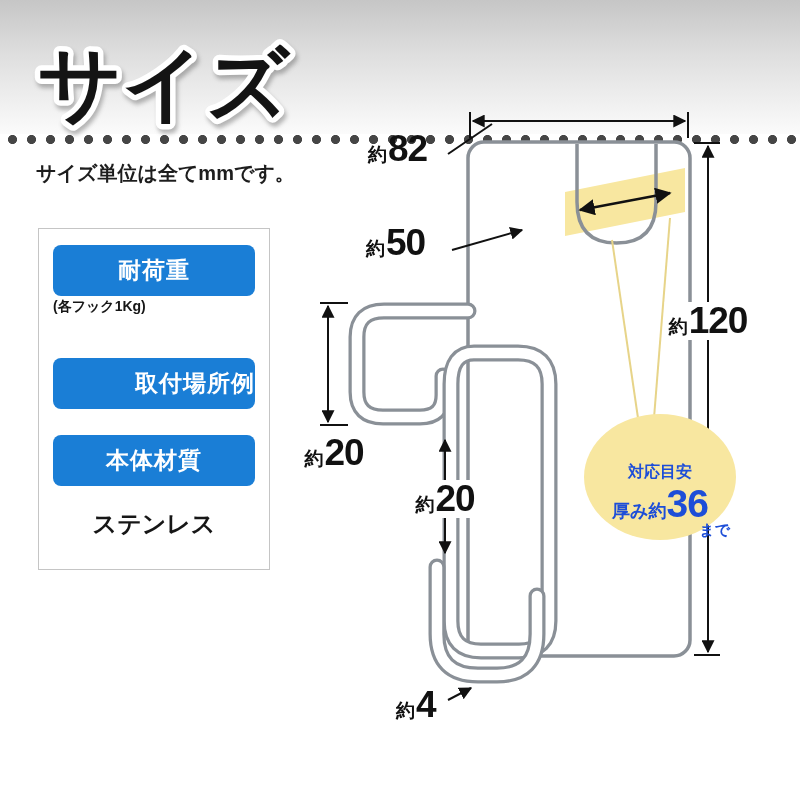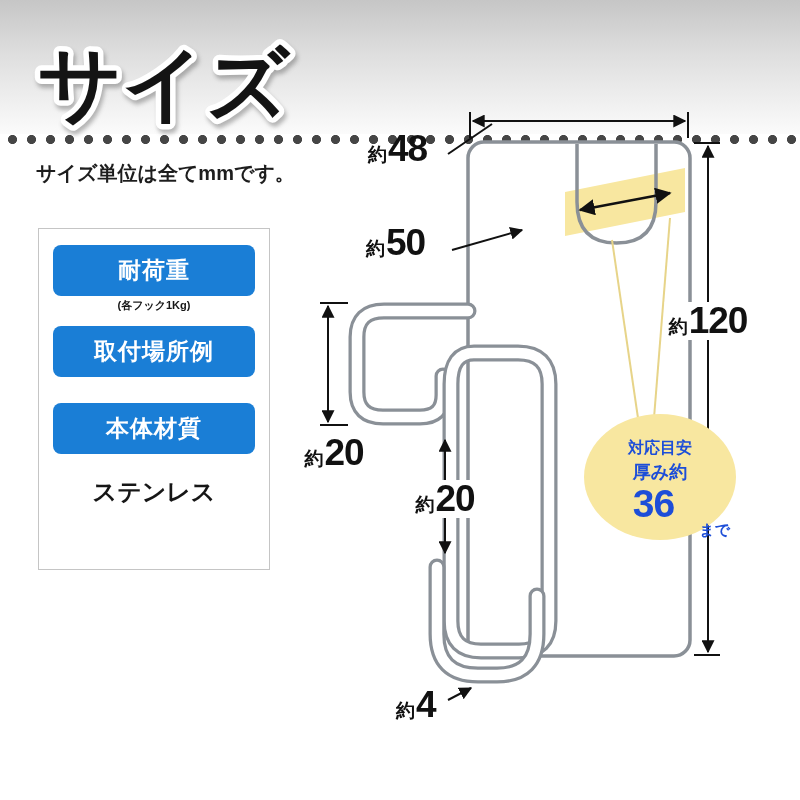--- a/index.html
+++ b/index.html
@@ -47,24 +47,24 @@
     position:absolute;left:38px;top:228px;width:232px;height:342px;
     background:#fff;border:1px solid #c5c5c5;
     padding:16px 14px;display:flex;flex-direction:column;
   }
   .spec-heading{
     background:var(--accent-blue);color:#fff;
     font-size:23px;font-weight:bold;text-align:center;
     border-radius:8px;padding:10px 0;letter-spacing:1px;
   }
   .spec-big-value{font-size:30px;font-weight:bold;text-align:center;margin-top:12px;}
-  .spec-note{font-size:11px;font-weight:bold;text-align:center;margin-top:2px;}
+  .spec-note{font-size:14px;font-weight:bold;text-align:left;margin-top:2px;}
   .spec-lines{font-size:21px;font-weight:bold;text-align:center;margin-top:18px;line-height:1.5;}
   .spec-value{font-size:24px;font-weight:bold;text-align:center;margin-top:22px;}
-  .gap1{margin-top:13px;} .gap2{margin-top:26px;}
+  .gap1{margin-top:42px;text-align:right;} .gap2{margin-top:26px;}
   
   .diagram-svg{position:absolute;left:0;top:0;z-index:1;}
   .tube-outer{stroke:var(--line-gray);stroke-width:17;fill:none;stroke-linecap:round;stroke-linejoin:round;}
   .tube-inner{stroke:#ffffff;stroke-width:10.5;fill:none;stroke-linecap:round;stroke-linejoin:round;}
   .plate{fill:#ffffff;stroke:var(--line-gray);stroke-width:3.5;}
   .flap{fill:none;stroke:var(--line-gray);stroke-width:3.5;}
   .band{fill:var(--highlight-yellow);}
   .callout-line{stroke:#e7d489;stroke-width:2;fill:none;}
   .dims line{stroke:#111;stroke-width:2;}
   .band-arrow{stroke:#111;stroke-width:2.5;}
@@ -78,21 +78,21 @@
   .dim.centered{transform:translateX(-50%);}
   .dim.knockout{background:#fff;padding:0 4px;}
   
   .thickness-badge{
     position:absolute;left:584px;top:414px;width:152px;height:126px;
     background:var(--highlight-yellow);border-radius:50%;z-index:2;
     display:flex;flex-direction:column;align-items:center;justify-content:flex-end;
     color:#1d4ed8;
   }
   .badge-caption{font-size:16px;font-weight:bold;}
-  .badge-main{display:flex;align-items:baseline;margin-top:1px;flex-direction:column;}
+  .badge-main{display:flex;align-items:baseline;margin-top:1px;}
   .badge-prefix{font-size:18px;font-weight:bold;}
   .badge-value{font-size:39px;font-weight:bold;line-height:1;letter-spacing:-1px;}
   .badge-suffix{font-size:15px;font-weight:bold;align-self:flex-end;margin-right:6px;margin-top:-2px;}
 </style>
 </head>
 <body>
 
 <div class="header-band"></div>
 <svg class="title-svg" width="330" height="112">
   <text x="8" y="86" class="page-title-text">サイズ</text>
@@ -152,21 +152,21 @@
 
     <line x1="445" y1="440" x2="445" y2="484" marker-start="url(#arrow)"></line>
     <line x1="445" y1="518" x2="445" y2="553" marker-end="url(#arrow)"></line>
 
     <line x1="448" y1="700" x2="471" y2="688" marker-end="url(#arrow)"></line>
   </g>
 </svg>
 
 <div class="dim" style="left:368px;top:130px">
   <span class="yaku">約</span>
-  <span class="num">48</span>
+  <span class="num">82</span>
 </div>
 <div class="dim" style="left:366px;top:224px">
   <span class="yaku">約</span>
   <span class="num">50</span>
 </div>
 <div class="dim centered knockout" style="left:708px;top:302px">
   <span class="yaku">約</span>
   <span class="num">120</span>
 </div>
 <div class="dim centered" style="left:334px;top:434px">

